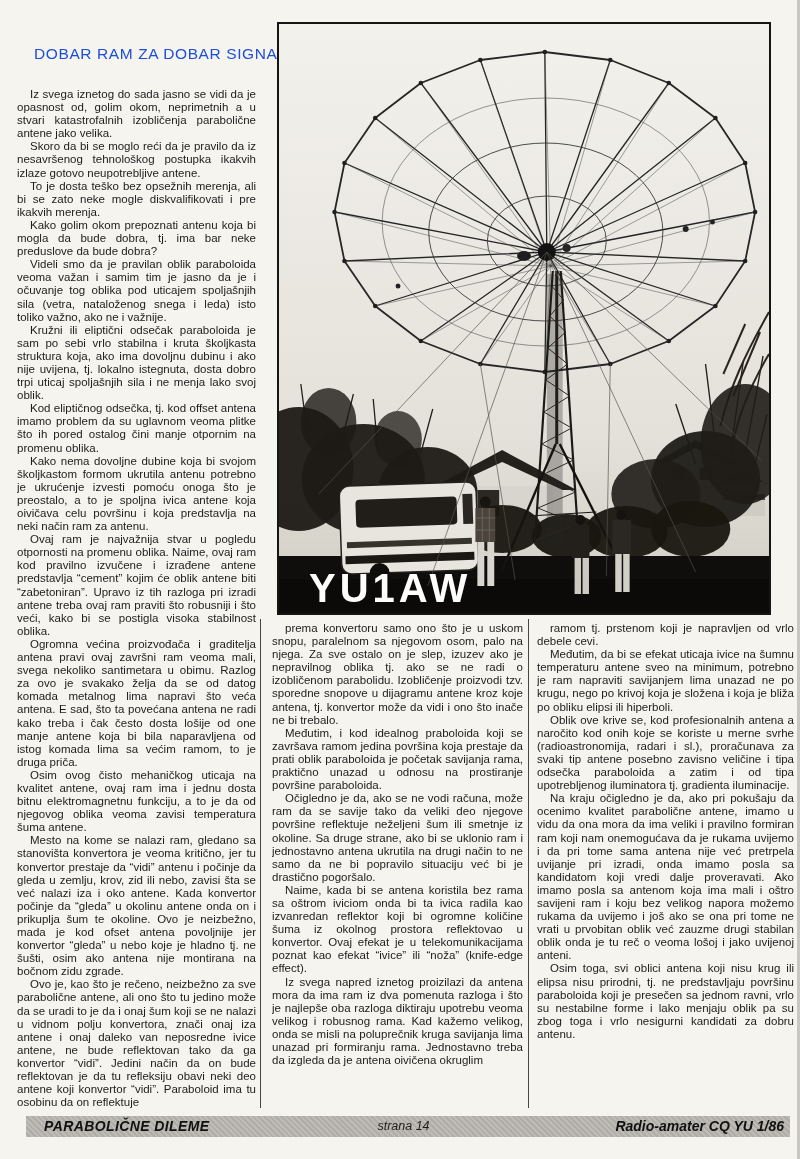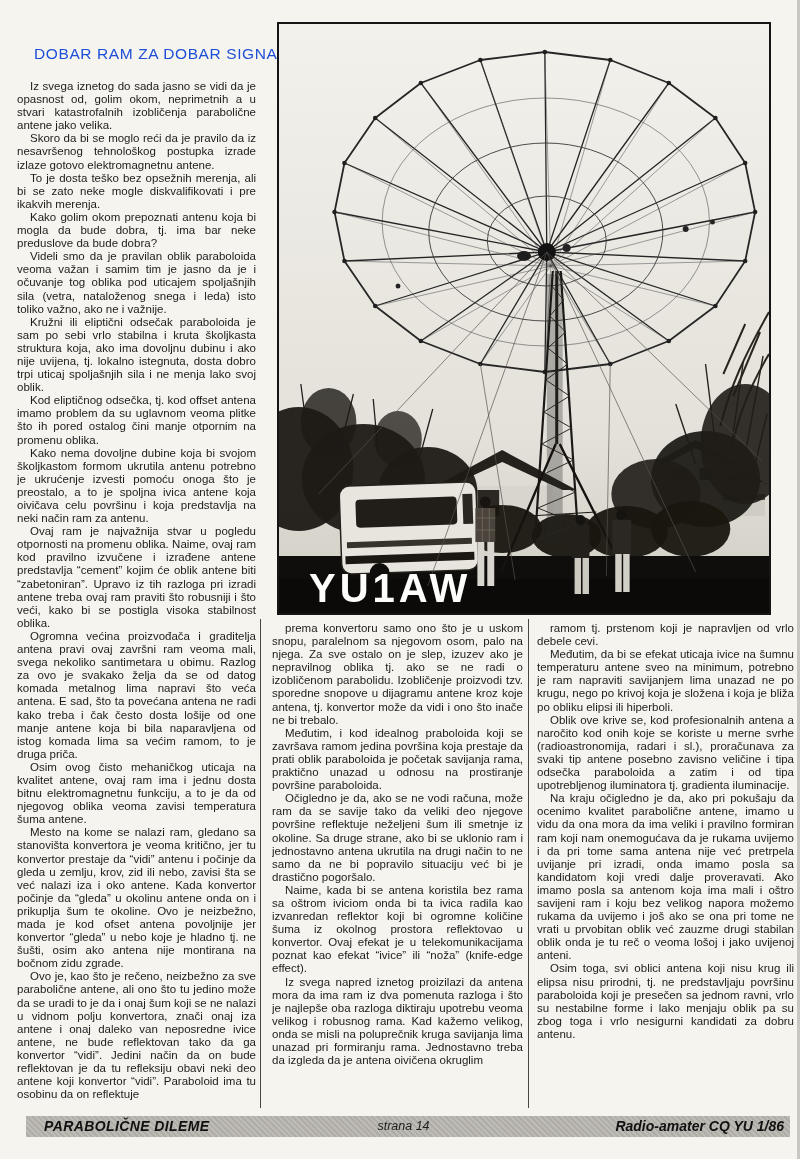--- a/index.html
+++ b/index.html
@@ -2,21 +2,21 @@
 <html><head>
 <meta charset="utf-8">
 <style>
   html,body{margin:0;padding:0;background:#e8e6e1;}
   .page{position:relative;width:800px;height:1159px;background:#f6f4ef;
         font-family:"Liberation Sans",sans-serif;color:#1c1c1c;overflow:hidden;}
   .title{position:absolute;left:34px;top:45px;font-size:15.5px;font-weight:500;
          letter-spacing:.6px;margin:0;color:#1d4ed8;}
   .col{position:absolute;text-align:justify;font-size:11.5px;line-height:13.1px;overflow:hidden;}
   .col p{margin:0;text-indent:13px;}
-  .col-left{left:17px;top:80px;width:239px;height:1027px;}
+  .col-left{left:17px;top:88px;width:239px;height:1027px;}
   .col-mid{left:272px;top:622px;width:251px;height:486px;}
   .col-right{left:537px;top:622px;width:257px;height:486px;}
   .vrule{position:absolute;top:619px;height:489px;width:1px;background:#4a463f;}
   .vrule-1{left:260px;}
   .vrule-2{left:528px;}
   .photo{position:absolute;left:277px;top:22px;width:494px;height:593px;margin:0;
          border:2px solid #151515;box-sizing:border-box;background:#efede8;}
   .photo svg{display:block;width:100%;height:100%;}
   .callsign{position:absolute;left:30px;bottom:5px;font-size:40px;font-weight:bold;
             color:#fdfdfb;letter-spacing:4px;line-height:1;}
@@ -31,21 +31,21 @@
 </style>
 </head>
 <body>
 
 <div class="page">
 
   <h1 class="title">DOBAR RAM ZA DOBAR SIGNAL</h1>
 
   <div class="col col-left">
       <p>Iz svega iznetog do sada jasno se vidi da je opasnost od, golim okom, neprimetnih a u stvari katastrofalnih izobličenja parabolične antene jako velika.</p>
-      <p>Skoro da bi se moglo reći da je pravilo da iz nesavršenog tehnološkog postupka izrade izlaze gotovo elektromagnetnu antene.</p>
+      <p>Skoro da bi se moglo reći da je pravilo da iz nesavršenog tehnološkog postupka ikakvih izlaze gotovo neupotrebljive antene.</p>
       <p>To je dosta teško bez opsežnih merenja, ali bi se zato neke mogle diskvalifikovati i pre ikakvih merenja.</p>
       <p>Kako golim okom prepoznati antenu koja bi mogla da bude dobra, tj. ima bar neke preduslove da bude dobra?</p>
       <p>Videli smo da je pravilan oblik paraboloida veoma važan i samim tim je jasno da je i očuvanje tog oblika pod uticajem spoljašnjih sila (vetra, nataloženog snega i leda) isto toliko važno, ako ne i važnije.</p>
       <p>Kružni ili eliptični odsečak paraboloida je sam po sebi vrlo stabilna i kruta školjkasta struktura koja, ako ima dovoljnu dubinu i ako nije uvijena, tj. lokalno istegnuta, dosta dobro trpi uticaj spoljašnjih sila i ne menja lako svoj oblik.</p>
       <p>Kod eliptičnog odsečka, tj. kod offset antena imamo problem da su uglavnom veoma plitke što ih pored ostalog čini manje otpornim na promenu oblika.</p>
       <p>Kako nema dovoljne dubine koja bi svojom školjkastom formom ukrutila antenu potrebno je ukrućenje izvesti pomoću onoga što je preostalo, a to je spoljna ivica antene koja oivičava celu površinu i koja predstavlja na neki način ram za antenu.</p>
       <p>Ovaj ram je najvažnija stvar u pogledu otpornosti na promenu oblika. Naime, ovaj ram kod pravilno izvučene i izrađene antene predstavlja “cement” kojim će oblik antene biti “zabetoniran”. Upravo iz tih razloga pri izradi antene treba ovaj ram praviti što robusniji i što veći, kako bi se postigla visoka stabilnost oblika.</p>
       <p>Ogromna većina proizvođača i graditelja antena pravi ovaj završni ram veoma mali, svega nekoliko santimetara u obimu. Razlog za ovo je svakako želja da se od datog komada metalnog lima napravi što veća antena. E sad, što ta povećana antena ne radi kako treba i čak često dosta lošije od one manje antene koja bi bila naparavljena od istog komada lima sa većim ramom, to je druga priča.</p>
       <p>Osim ovog čisto mehaničkog uticaja na kvalitet antene, ovaj ram ima i jednu dosta bitnu elektromagnetnu funkciju, a to je da od njegovog oblika veoma zavisi temperatura šuma antene.</p>
       <p>Mesto na kome se nalazi ram, gledano sa stanovišta konvertora je veoma kritično, jer tu konvertor prestaje da “vidi” antenu i počinje da gleda u zemlju, krov, zid ili nebo, zavisi šta se već nalazi iza i oko antene. Kada konvertor počinje da “gleda” u okolinu antene onda on i prikuplja šum te okoline. Ovo je neizbežno, mada je kod ofset antena povoljnije jer konvertor “gleda” u nebo koje je hladno tj. ne šušti, osim ako antena nije montirana na bočnom zidu zgrade.</p>

